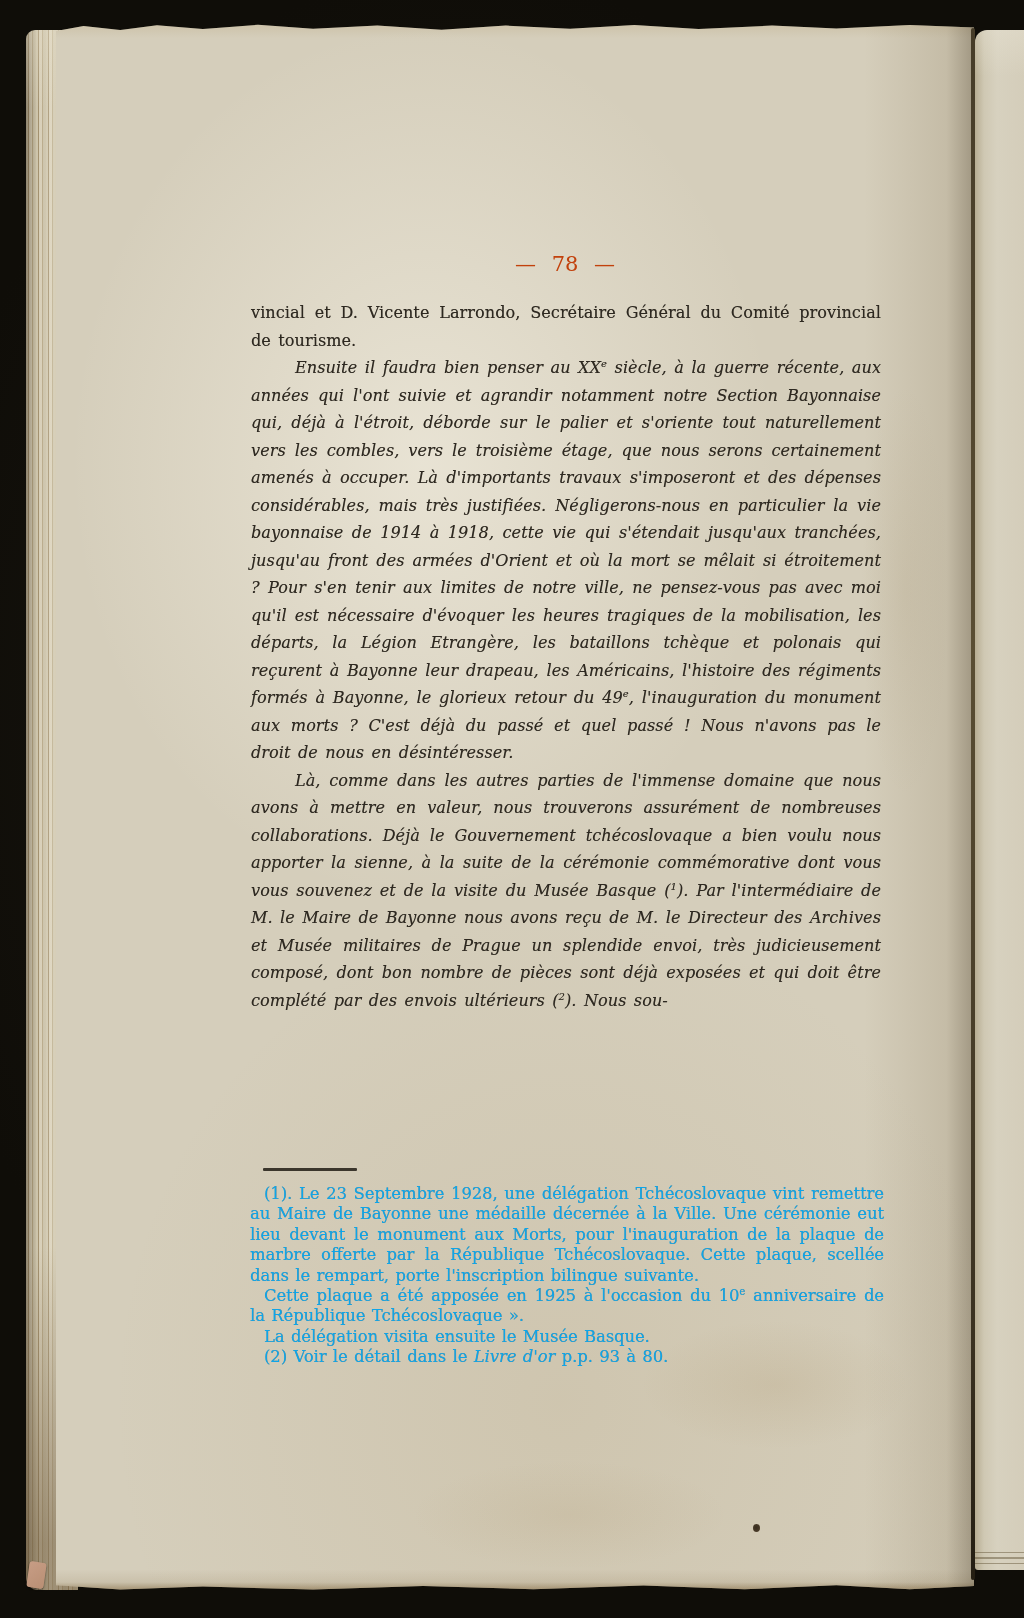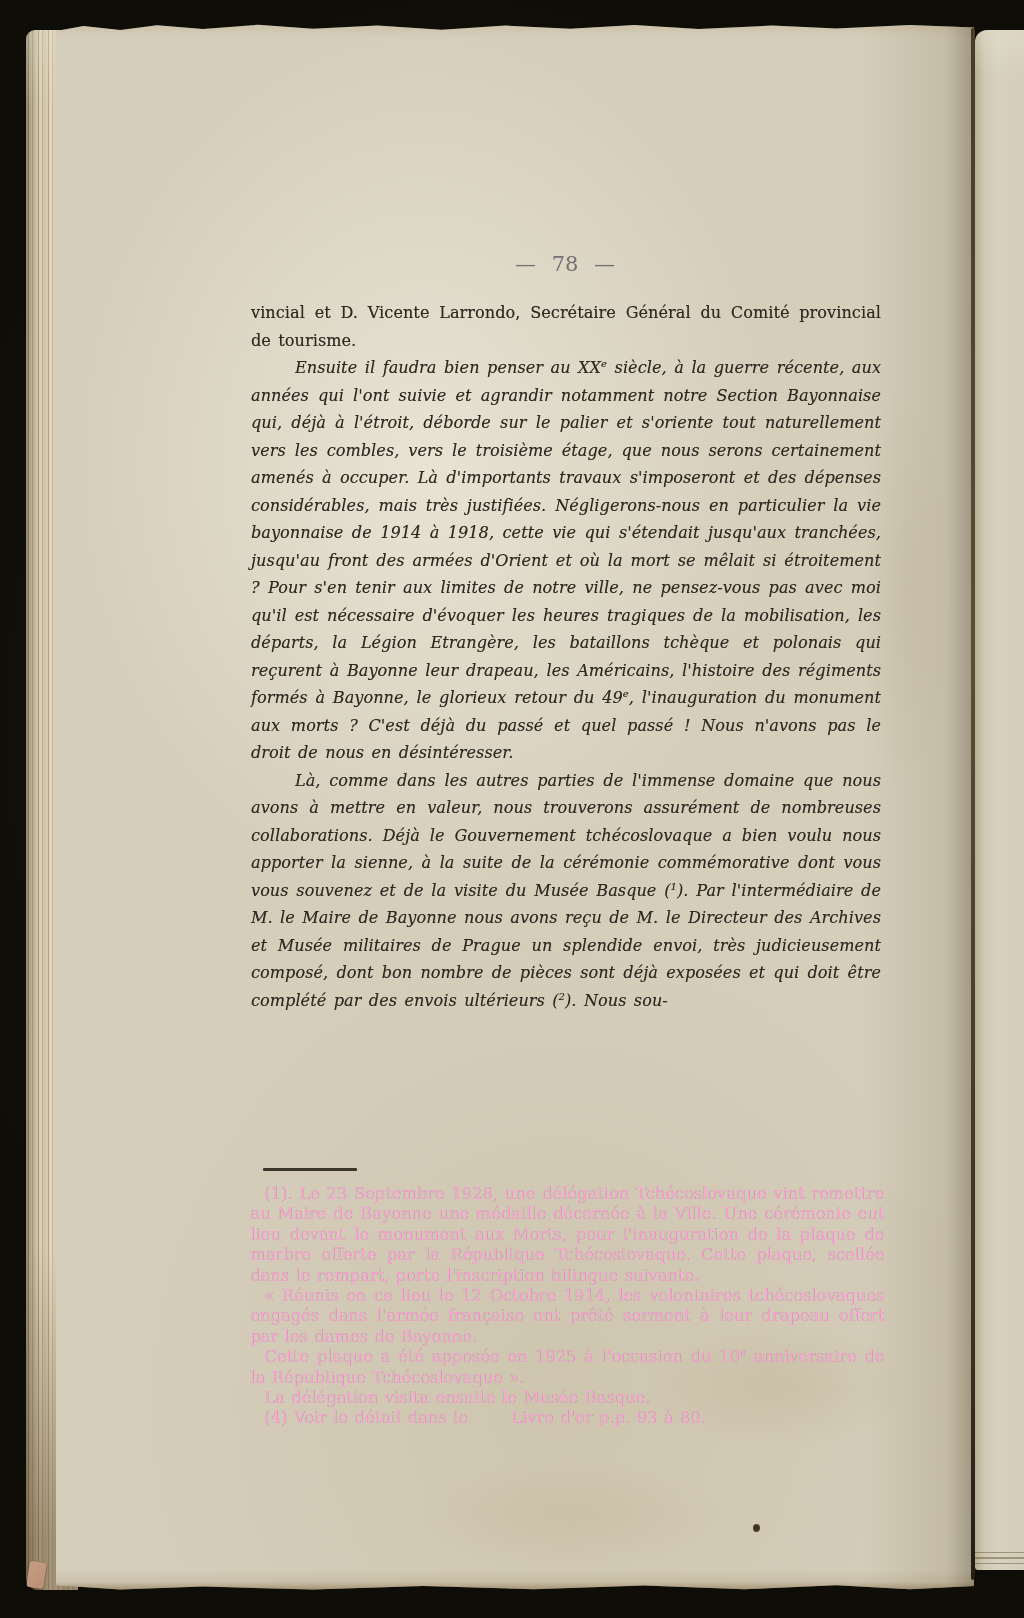--- a/index.html
+++ b/index.html
@@ -67,43 +67,43 @@
   .right-page::after{
     content:"";position:absolute;left:0;right:0;bottom:4px;height:14px;
     background:repeating-linear-gradient(180deg,
       rgba(90,75,45,0.45) 0px, rgba(90,75,45,0.45) 1.5px,
       rgba(0,0,0,0) 1.5px, rgba(0,0,0,0) 5.5px);
     border-radius:0 0 0 3px;
   }
   
   .page-number{
     position:absolute;left:248px;top:252px;width:634px;
-    text-align:center;font-size:21px;color:#737373;word-spacing:9px;
+    text-align:center;font-size:21px;color:#c2410c;word-spacing:9px;
   }
   .body-text{
     position:absolute;left:251px;top:299px;width:630px;
     font-size:16px;line-height:27.5px;color:#2d2820;
     text-align:justify;word-spacing:2.2px;letter-spacing:0.1px;
     text-shadow:0.2px 0.2px 0.4px rgba(45,40,32,0.45);
   }
   .body-text p{margin:0;}
   .indent{text-indent:44px;font-style:italic;}
   .footnote-rule{
     position:absolute;left:263px;top:1168px;width:94px;height:3px;
     background:#3b362c;border-radius:1px;
   }
   .footnotes{
     position:absolute;left:250px;top:1184px;width:634px;
-    font-size:16.3px;line-height:20.4px;color:#f9a8d4;
+    font-size:16.3px;line-height:20.4px;color:#0ea5e9;
     text-align:justify;word-spacing:1.2px;
     text-shadow:0.2px 0.2px 0.3px rgba(45,40,32,0.4);
   }
   .footnotes p{margin:0;text-indent:14px;}
   .sup{font-size:62%;vertical-align:super;line-height:0;}
-  .it{margin-left:37px;}
+  .it{font-style:italic;}
   .ink-speck{
     position:absolute;left:753px;top:1524px;width:7px;height:8px;
     background:radial-gradient(circle at 45% 45%, #382d1f 0%, #4a3c29 70%, rgba(74,60,41,0) 100%);
     border-radius:50%;
   }
   .paper-chip{
     position:absolute;left:28px;top:1562px;width:17px;height:26px;
     background:linear-gradient(135deg,#c79d85 0%,#b98f74 100%);
     border-radius:3px;transform:rotate(8deg);
     box-shadow:0 1px 2px rgba(0,0,0,0.6);
@@ -130,20 +130,19 @@
 <div class="body-text">
   <p><span>vincial et D. Vicente Larrondo, Secrétaire Général du Comité provincial de tourisme.</span></p>
   <p class="indent"><span>Ensuite il faudra bien penser au XX</span><span class="sup">e</span><span> siècle, à la guerre récente, aux années qui l'ont suivie et agrandir notamment notre Section Bayonnaise qui, déjà à l'étroit, déborde sur le palier et s'oriente tout naturellement vers les combles, vers le troisième étage, que nous serons certainement amenés à occuper. Là d'importants travaux s'imposeront et des dépenses considérables, mais très justifiées. Négligerons-nous en particulier la vie bayonnaise de 1914 à 1918, cette vie qui s'étendait jusqu'aux tranchées, jusqu'au front des armées d'Orient et où la mort se mêlait si étroitement ? Pour s'en tenir aux limites de notre ville, ne pensez-vous pas avec moi qu'il est nécessaire d'évoquer les heures tragiques de la mobilisation, les départs, la Légion Etrangère, les bataillons tchèque et polonais qui reçurent à Bayonne leur drapeau, les Américains, l'histoire des régiments formés à Bayonne, le glorieux retour du 49</span><span class="sup">e</span><span>, l'inauguration du monument aux morts ? C'est déjà du passé et quel passé ! Nous n'avons pas le droit de nous en désintéresser.</span></p>
   <p class="indent"><span>Là, comme dans les autres parties de l'immense domaine que nous avons à mettre en valeur, nous trouverons assurément de nombreuses collaborations. Déjà le Gouvernement tchécoslovaque a bien voulu nous apporter la sienne, à la suite de la cérémonie commémorative dont vous vous souvenez et de la visite du Musée Basque (</span><span class="sup">1</span><span>). Par l'intermédiaire de M. le Maire de Bayonne nous avons reçu de M. le Directeur des Archives et Musée militaires de Prague un splendide envoi, très judicieusement composé, dont bon nombre de pièces sont déjà exposées et qui doit être complété par des envois ultérieurs (</span><span class="sup">2</span><span>). Nous sou-</span></p>
 </div>
 
 <div class="footnote-rule"></div>
 
 <div class="footnotes">
   <p><span>(1). Le 23 Septembre 1928, une délégation Tchécoslovaque vint remettre au Maire de Bayonne une médaille décernée à la Ville. Une cérémonie eut lieu devant le monument aux Morts, pour l'inauguration de la plaque de marbre offerte par la République Tchécoslovaque. Cette plaque, scellée dans le rempart, porte l'inscription bilingue suivante.</span></p>
-  <p><span>« Réunis en ce lieu le 12 Octobre 1914, les volontaires tchécoslovaques engagés dans l'armée française ont prêté serment à leur drapeau offert par les dames de Bayonne.</span></p>
   <p><span>Cette plaque a été apposée en 1925 à l'occasion du 10</span><span class="sup">e</span><span> anniversaire de la République Tchécoslovaque ».</span></p>
   <p><span>La délégation visita ensuite le Musée Basque.</span></p>
-  <p><span>(4) Voir le détail dans le </span><span class="it">Livre d'or</span><span> p.p. 93 à 80.</span></p>
+  <p><span>(2) Voir le détail dans le </span><span class="it">Livre d'or</span><span> p.p. 93 à 80.</span></p>
 </div>
 
 <div class="ink-speck"></div>
 <div class="paper-chip"></div>
 
 </body></html>

